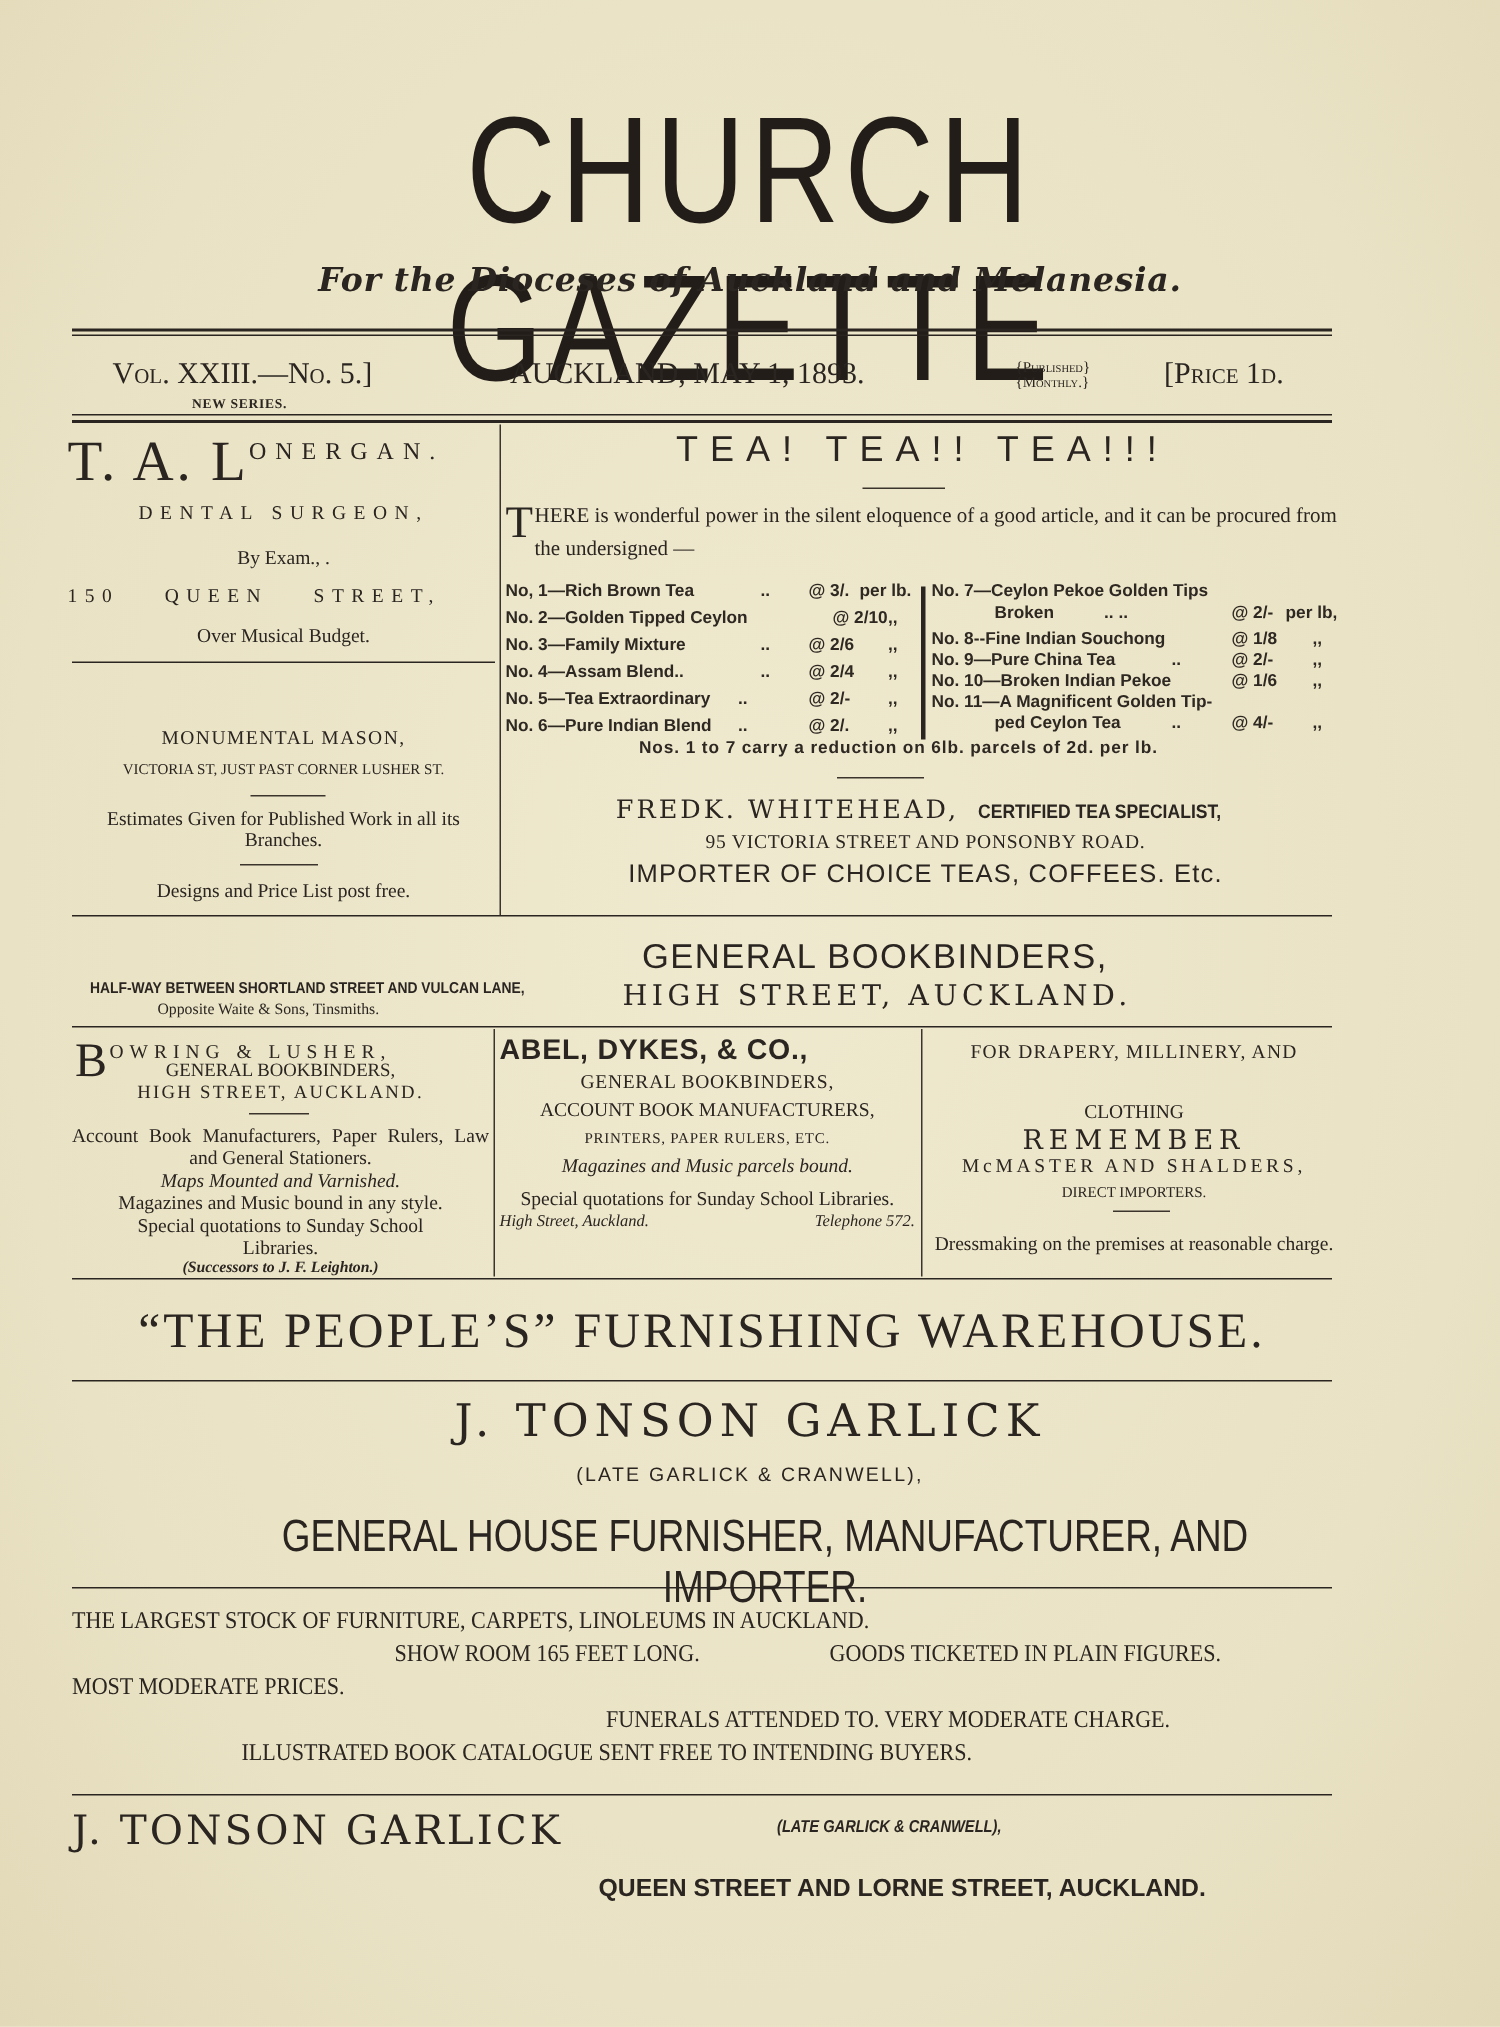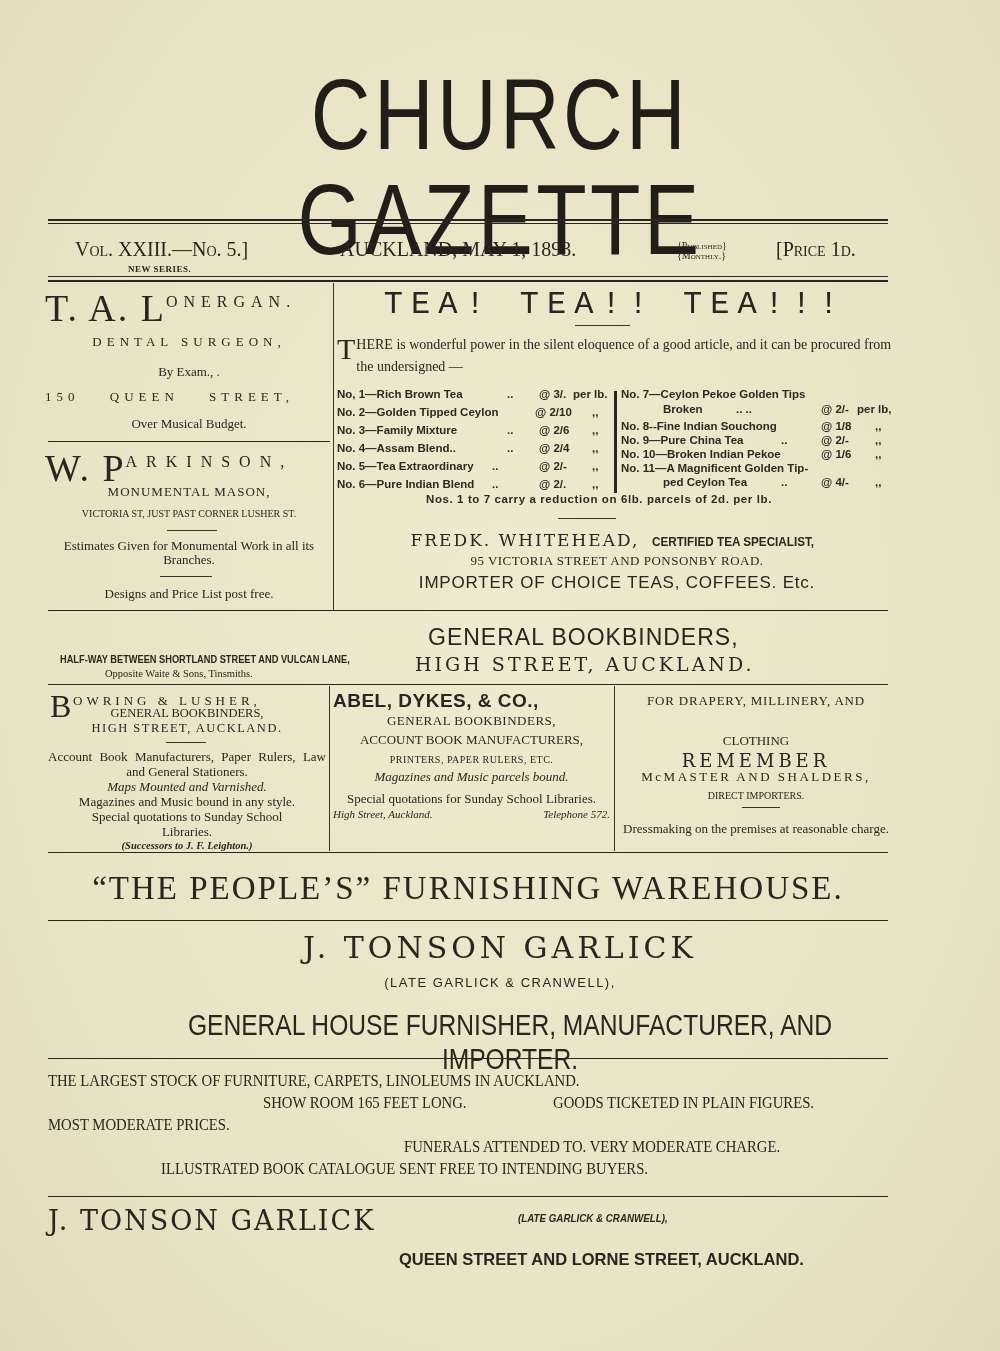--- a/index.html
+++ b/index.html
@@ -31,22 +31,22 @@
   
   .lc { left:45px; width:288px; }
   .tal-name { top:286px; font-size:38px; letter-spacing:2px; }
   .tal-name .rest { font-size:16px; letter-spacing:6px; vertical-align:14px; }
   .spaced { letter-spacing:5px; }
   .t13 { font-size:13px; }
   .sans { font-family:"Liberation Sans", sans-serif; }
   .bold { font-weight:bold; }
   .italic { font-style:italic; }
 
-  .tea-head { left:340px; top:286px; width:550px; text-align:center; font-size:32px;
-    letter-spacing:8px; font-family:Liberation Mono, monospace; font-weight:normal; }
+  .tea-head { left:340px; top:286px; width:550px; text-align:center; font-size:24px;
+    letter-spacing:8px; font-family:Liberation Sans, sans-serif; font-weight:normal; }
   .tea-intro { left:337px; top:334px; width:560px; font-size:14px; line-height:22px; }
   .drop { font-size:30px; line-height:22px; float:left; margin-right:1px; margin-top:4px; }
   .tea-table { font-family:"Liberation Sans", sans-serif; font-weight:bold; font-size:11.5px; color:#2e2822; }
   .tea-row { position:absolute; white-space:nowrap; }
   .tea-row .n { position:absolute; left:0; }
   .tea-row .d { position:absolute; }
   .tea-row .p { position:absolute; }
   .tea-row .u { position:absolute; }
 
   .whitehead { left:337px; top:530px; width:560px; text-align:center; }
@@ -71,20 +71,21 @@
   .late2 { left:518px; top:1212px; font-family:"Liberation Sans", sans-serif; font-style:italic; font-weight:bold; font-size:11.5px; transform:scaleX(0.85); transform-origin:left; }
   .queen { left:399px; top:1250px; font-family:"Liberation Sans", sans-serif; font-weight:bold; font-size:16.5px; }
   .shortrule { position:absolute; height:1px; background:#3a342c; }
 </style>
 </head>
 <body>
 
 <div class="page">
 
   <div class="abs mast-title">CHURCH GAZETTE</div>
+  <div class="abs mast-sub">For the Dioceses of Auckland and Melanesia.</div>
   <div class="rule" style="left:48px; top:219px; width:840px; height:2px;"></div>
   <div class="rule" style="left:48px; top:223px; width:840px; height:1px;"></div>
 
   <div class="abs issue smallcaps" style="left:75px;">Vol. XXIII.—No. 5.]</div>
   <div class="abs new-series" style="left:128px; top:264px;">NEW SERIES.</div>
   <div class="abs issue" style="left:340px;">AUCKLAND, MAY 1, 1893.</div>
   <div class="abs" style="left:677px; top:241px; font-size:10px; line-height:10px; font-variant:small-caps;">
     <div>{Published}</div>
     <div>{Monthly.}</div>
   </div>
@@ -96,47 +97,44 @@
 
   <div class="abs lc tal-name">
     <span>T. A. L</span><span class="rest">ONERGAN.</span>
   </div>
   <div class="abs lc center t13 spaced" style="top:334px;">DENTAL SURGEON,</div>
   <div class="abs lc center t13" style="top:364px;">By Exam., .</div>
   <div class="abs lc t13 spaced" style="top:389px; word-spacing:22px; text-align:justify;">150 QUEEN STREET,</div>
   <div class="abs lc center t13" style="top:416px;">Over Musical Budget.</div>
   <div class="rule" style="left:48px; top:441px; width:282px; height:1px;"></div>
 
-  <div class="abs lc tal-name" style="top:446px;">
-    <span>W. P</span><span class="rest" style="letter-spacing:9px;">ARKINSON,</span>
-  </div>
   <div class="abs lc center t13" style="top:484px; letter-spacing:1px;">MONUMENTAL MASON,</div>
   <div class="abs lc center" style="top:508px; font-size:10px;">VICTORIA ST, JUST PAST CORNER LUSHER ST.</div>
   <div class="shortrule" style="left:167px; top:530px; width:50px;"></div>
-  <div class="abs lc center t13" style="top:539px; line-height:14px;">Estimates Given for Monumental Work in all its Branches.</div>
+  <div class="abs lc center t13" style="top:539px; line-height:14px;">Estimates Given for Published Work in all its Branches.</div>
   <div class="shortrule" style="left:160px; top:576px; width:52px;"></div>
   <div class="abs lc center t13" style="top:586px;">Designs and Price List post free.</div>
 
   <div class="abs tea-head">TEA! TEA!! TEA!!!</div>
   <div class="shortrule" style="left:575px; top:325px; width:55px;"></div>
   <div class="abs tea-intro">
     <span class="drop">T</span><span>HERE is wonderful power in the silent eloquence of a good article, and it can be procured from the undersigned —</span>
   </div>
 
   <div class="abs tea-table" style="left:337px; top:385px; width:560px; height:130px;">
 
     <div class="tea-row" style="top:3px;">
         <span class="n">No, 1—Rich Brown Tea</span>
         <span class="d" style="left:170px;">..</span>
         <span class="p" style="left:202px;">@ 3/.</span>
         <span class="u" style="left:236px;">per lb.</span>
       </div>
     <div class="tea-row" style="top:21px;">
         <span class="n">No. 2—Golden Tipped Ceylon</span>
-        <span class="p" style="left:198px;text-align:center;">@ 2/10</span>
+        <span class="p" style="left:218px;text-align:center;">@ 2/10</span>
         <span class="u" style="left:255px;">,,</span>
       </div>
     <div class="tea-row" style="top:39px;">
         <span class="n">No. 3—Family Mixture</span>
         <span class="d" style="left:170px;">..</span>
         <span class="p" style="left:202px;">@ 2/6</span>
         <span class="u" style="left:255px;">,,</span>
       </div>
     <div class="tea-row" style="top:57px;">
         <span class="n">No. 4—Assam Blend..</span>

